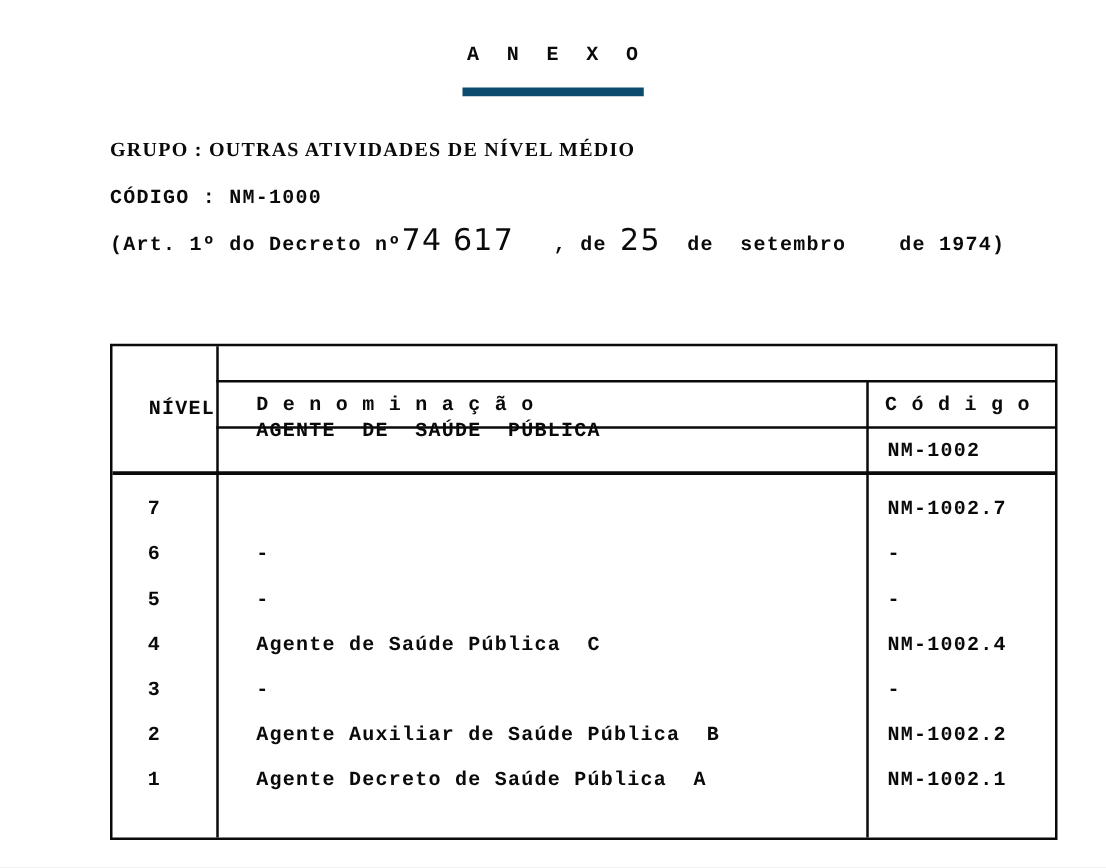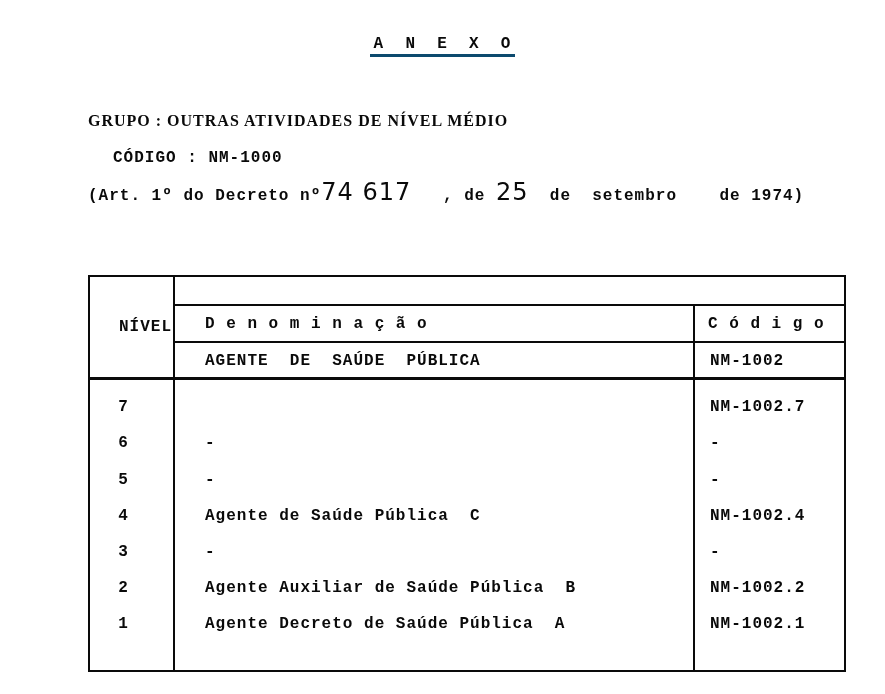--- a/index.html
+++ b/index.html
@@ -18,26 +18,26 @@
     line-height:20px;
     letter-spacing:1px;
     white-space:pre;
   }
   
   .title-wrap{position:absolute;top:34px;left:0;width:100%;text-align:center;}
   .doc-title{
     display:inline-block;
     font-size:16px;font-weight:700;line-height:20px;
     letter-spacing:1px;white-space:pre;
-    border-bottom:3px solid #0c4a6e;
-    padding:0 4px 0 4px;
+    border-bottom:7px solid #0c4a6e;
+    padding:0 4px 16px 4px;
   }
   
   .line-grupo{top:111px;left:88px;font-family:Liberation Serif, serif;}
-  .line-codigo{top:148px;left:88px;margin-left:25px;}
+  .line-codigo{top:148px;left:88px;}
   .line-decree{top:182px;left:88px;}
   .fill-in{
     font-family:"DejaVu Sans",sans-serif;
     font-weight:400;
     font-size:24px;
     letter-spacing:1px;
   }
   
   .tbl{
     position:absolute;
@@ -52,21 +52,21 @@
   .h-c{left:0;right:0;top:100px;height:3px;}
   .cell{position:absolute;font-size:16px;font-weight:700;line-height:20px;letter-spacing:1px;white-space:pre;}
   .nivel-head{
     left:0;top:0;width:83px;height:100px;
     display:flex;align-items:center;justify-content:center;
     padding-right:6px;box-sizing:border-box;margin-left:17px;
   }
   .cat-head{left:115px;top:4px;}
   .denom-head{left:115px;top:37px;}
   .cod-head{left:618px;top:37px;}
-  .group-denom{left:115px;top:74px;}
+  .group-denom{left:115px;top:58px;}
   .group-code{left:620px;top:74px;}
   .body-row{position:absolute;left:0;right:0;height:22px;}
   .body-row .c-nivel{left:0;width:83px;text-align:center;padding-right:16px;box-sizing:border-box;}
   .body-row .c-denom{left:115px;}
   .body-row .c-code{left:620px;}
   .r0{top:120px}.r1{top:156px}.r2{top:193px}.r3{top:229px}
   .r4{top:265px}.r5{top:301px}.r6{top:337px}
 </style>
 </head>
 <body>

